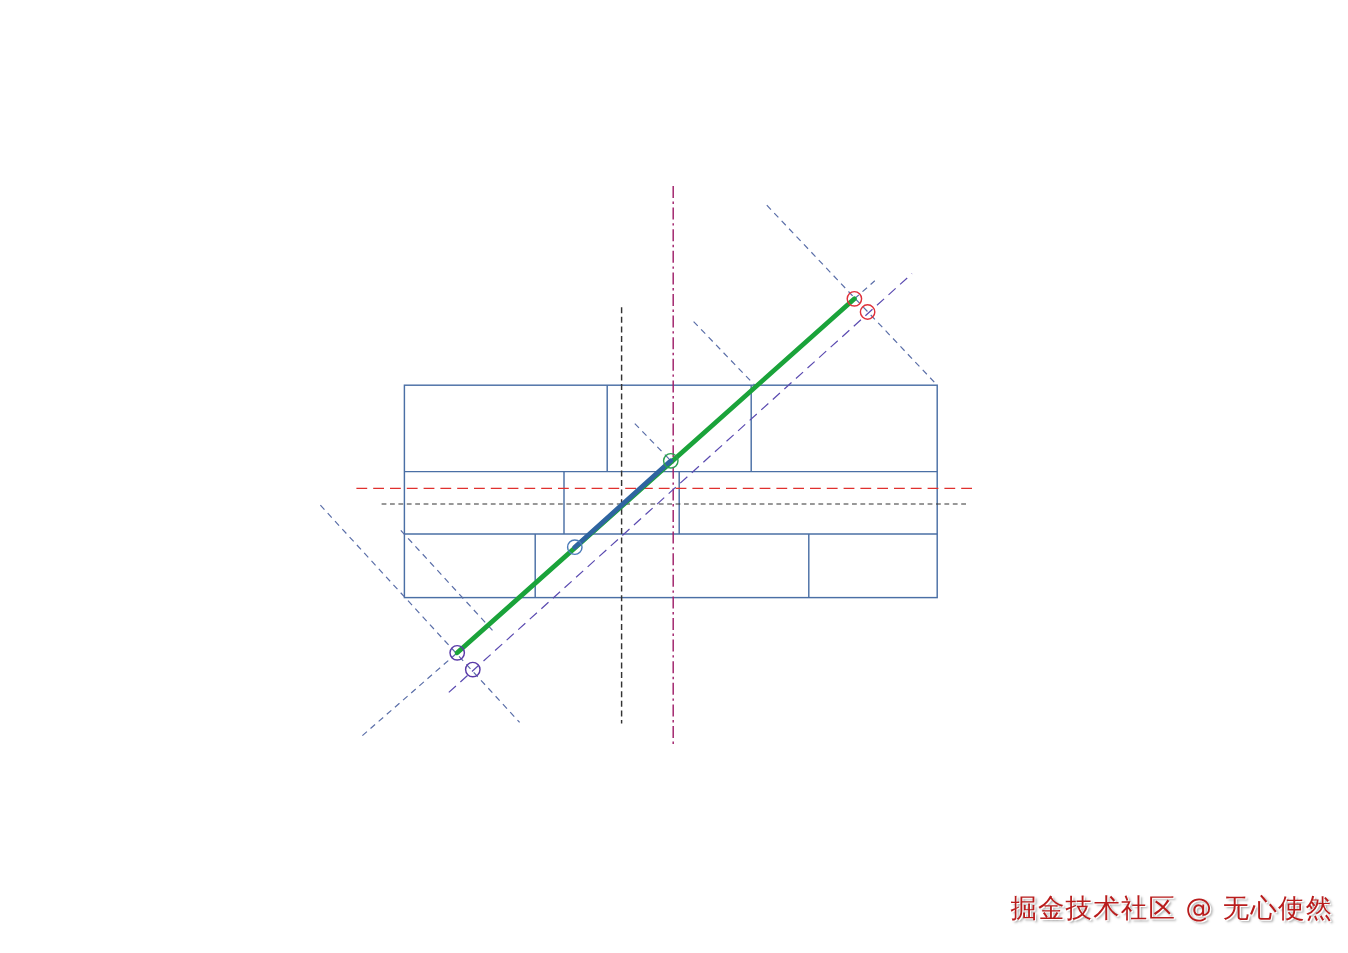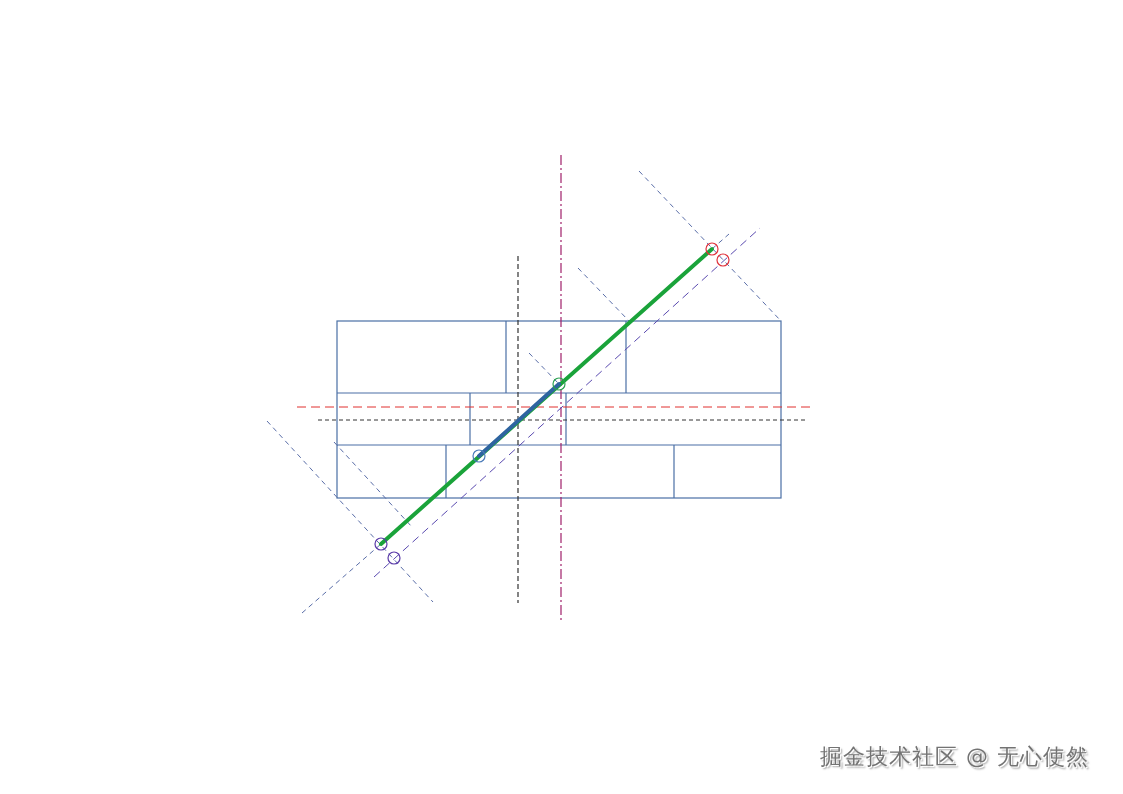--- a/index.html
+++ b/index.html
@@ -1,20 +1,20 @@
 <!DOCTYPE html>
 <html><head>
 <meta charset="utf-8">
 <style>
   html, body { margin: 0; padding: 0; background: #ffffff; }
   body { width: 1123px; height: 794px; position: relative; overflow: hidden; font-family: "DejaVu Sans", sans-serif; }
   #canvas { position: absolute; left: 0; top: 0; }
   .watermark {
-    position: absolute; right: 34px; top: 742px;
-    font-size: 22px; color: #737373; letter-spacing: 1px;
+    position: absolute; right: 12px; top: 742px;
+    font-size: 22px; color: #b91c1c; letter-spacing: 1px;
     text-shadow: 1px 1px 0 #ffffff, 2px 2px 2px #9a9a9a;
     font-family: "DejaVu Sans", sans-serif;
   }
 </style>
 </head>
 <body>
 
 <svg id="canvas" width="1123" height="794" xmlns="http://www.w3.org/2000/svg">
   <g id="rects">
       <rect x="337" y="321" width="444" height="177" fill="none" stroke="#4a6fa5" stroke-width="1.2"></rect>

